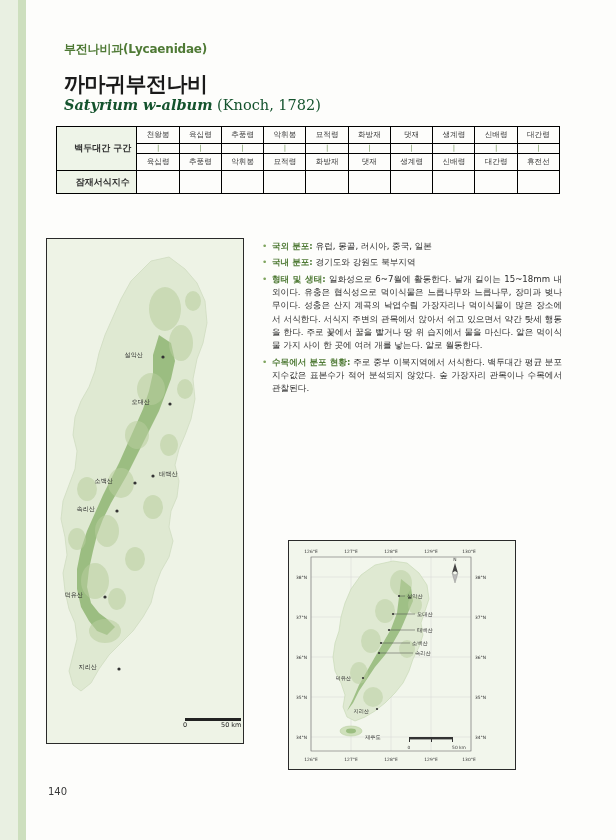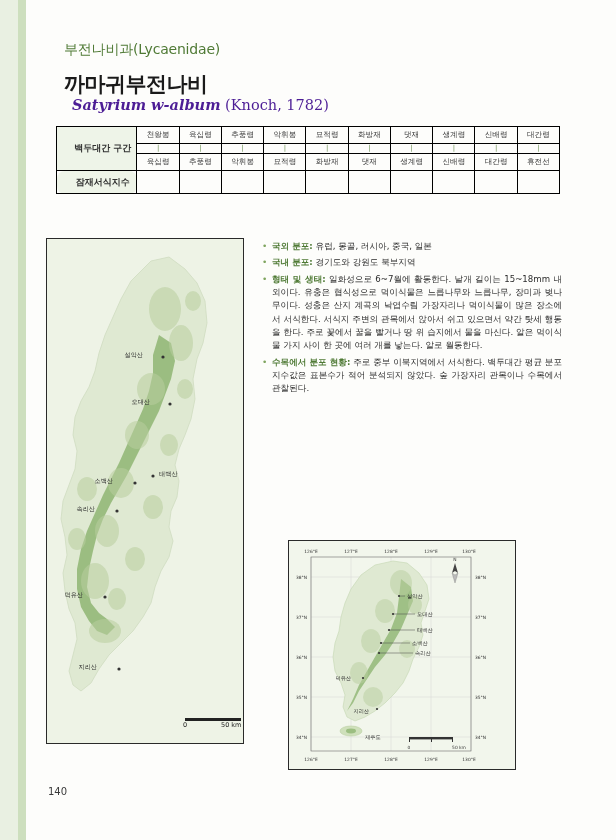--- a/index.html
+++ b/index.html
@@ -21,31 +21,31 @@
     background:#e9f0e2;
   }
   .left-band-inner{
     position:absolute;left:18px;top:0;width:8px;height:840px;
     background:#cddfbe;
   }
 
   
   .family{
     position:absolute;left:64px;top:41px;
-    font-size:14px;font-weight:normal;color:#4f7a35;
+    font-size:12px;font-weight:bold;color:#4f7a35;
     letter-spacing:-0.2px;
   }
   .title-ko{
     position:absolute;left:64px;top:70px;
     font-size:21px;font-weight:bold;color:#1a1a1a;
     letter-spacing:-0.5px;
   }
   .title-sci{
-    position:absolute;left:72px;top:96px;
-    font-size:14.5px;color:#4c1d95;
+    position:absolute;left:64px;top:96px;
+    font-size:14.5px;color:#14532d;
     font-family:"DejaVu Serif","Liberation Serif",serif;
   }
   .title-sci i{font-style:italic;font-weight:bold;}
   .title-sci span.auth{font-style:normal;}
 
   
   .tbl{
     position:absolute;left:56px;top:126px;
     width:504px;
     border-collapse:collapse;
@@ -69,21 +69,21 @@
     padding-left:12px;
   }
   .tbl .rng{
     font-size:7.6px;
     color:#3a3a3a;
     width:47.3px;
   }
   .tbl .bar{
     font-size:7px;color:#6b8f52;height:9px;
   }
-  .tbl .blank{height:22px;border-radius:8px;}
+  .tbl .blank{height:22px;}
 
   
   .bigmap{
     position:absolute;left:46px;top:238px;
     width:196px;height:504px;
     border:1px solid #2a2a2a;
     background:#eef3e6;
     overflow:hidden;
   }
   .bigmap svg{display:block;}

